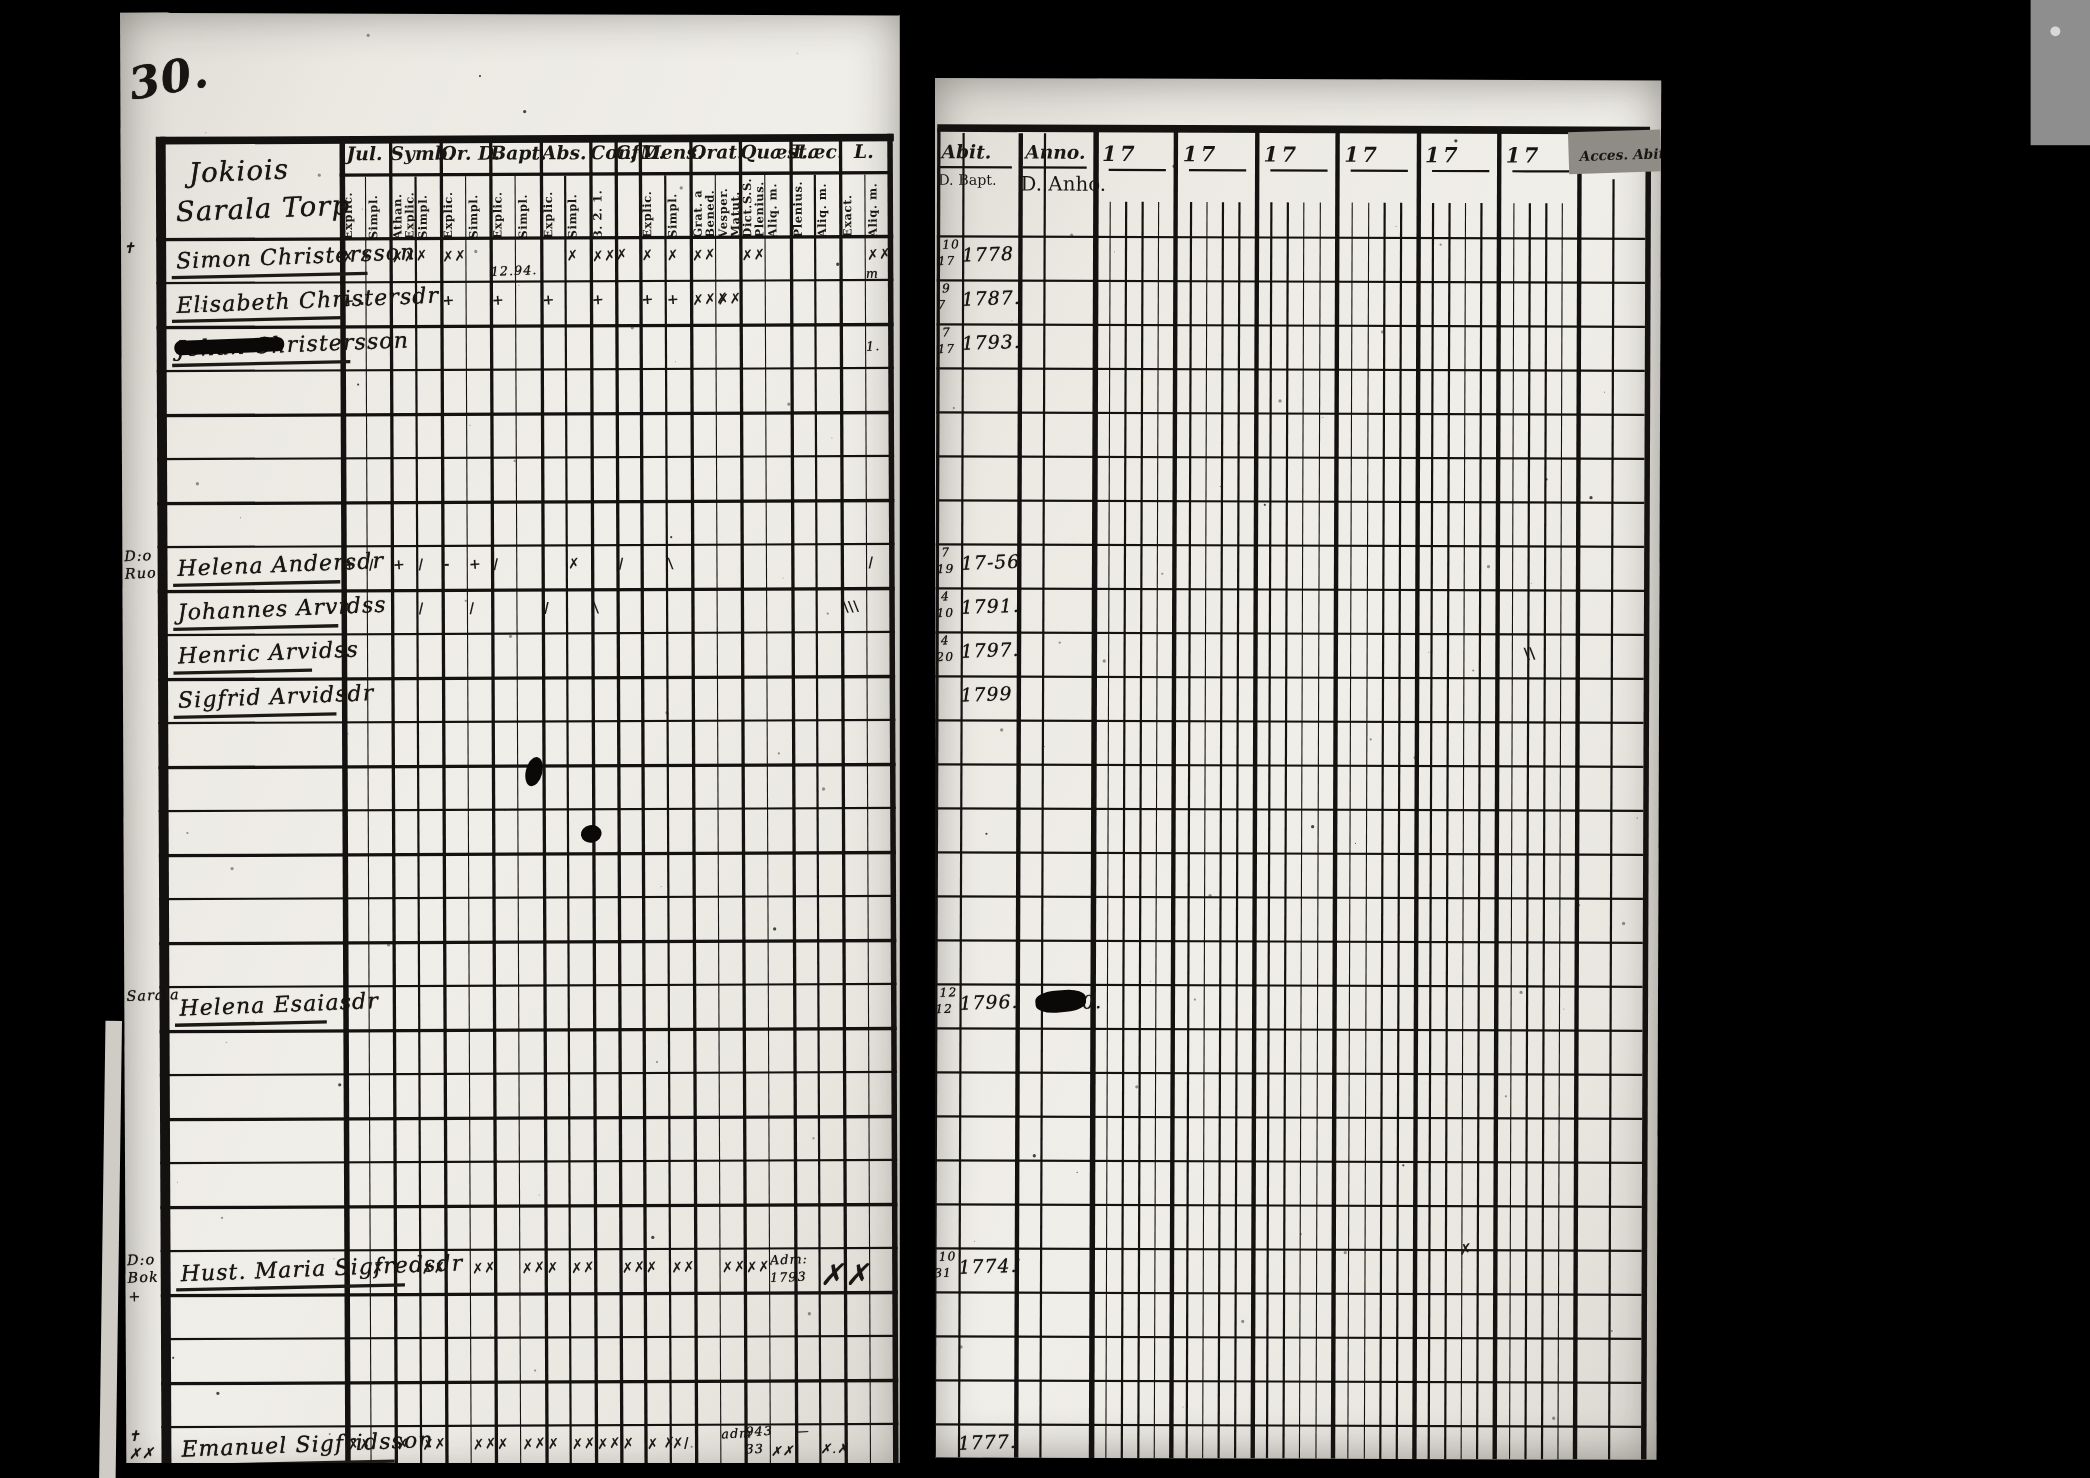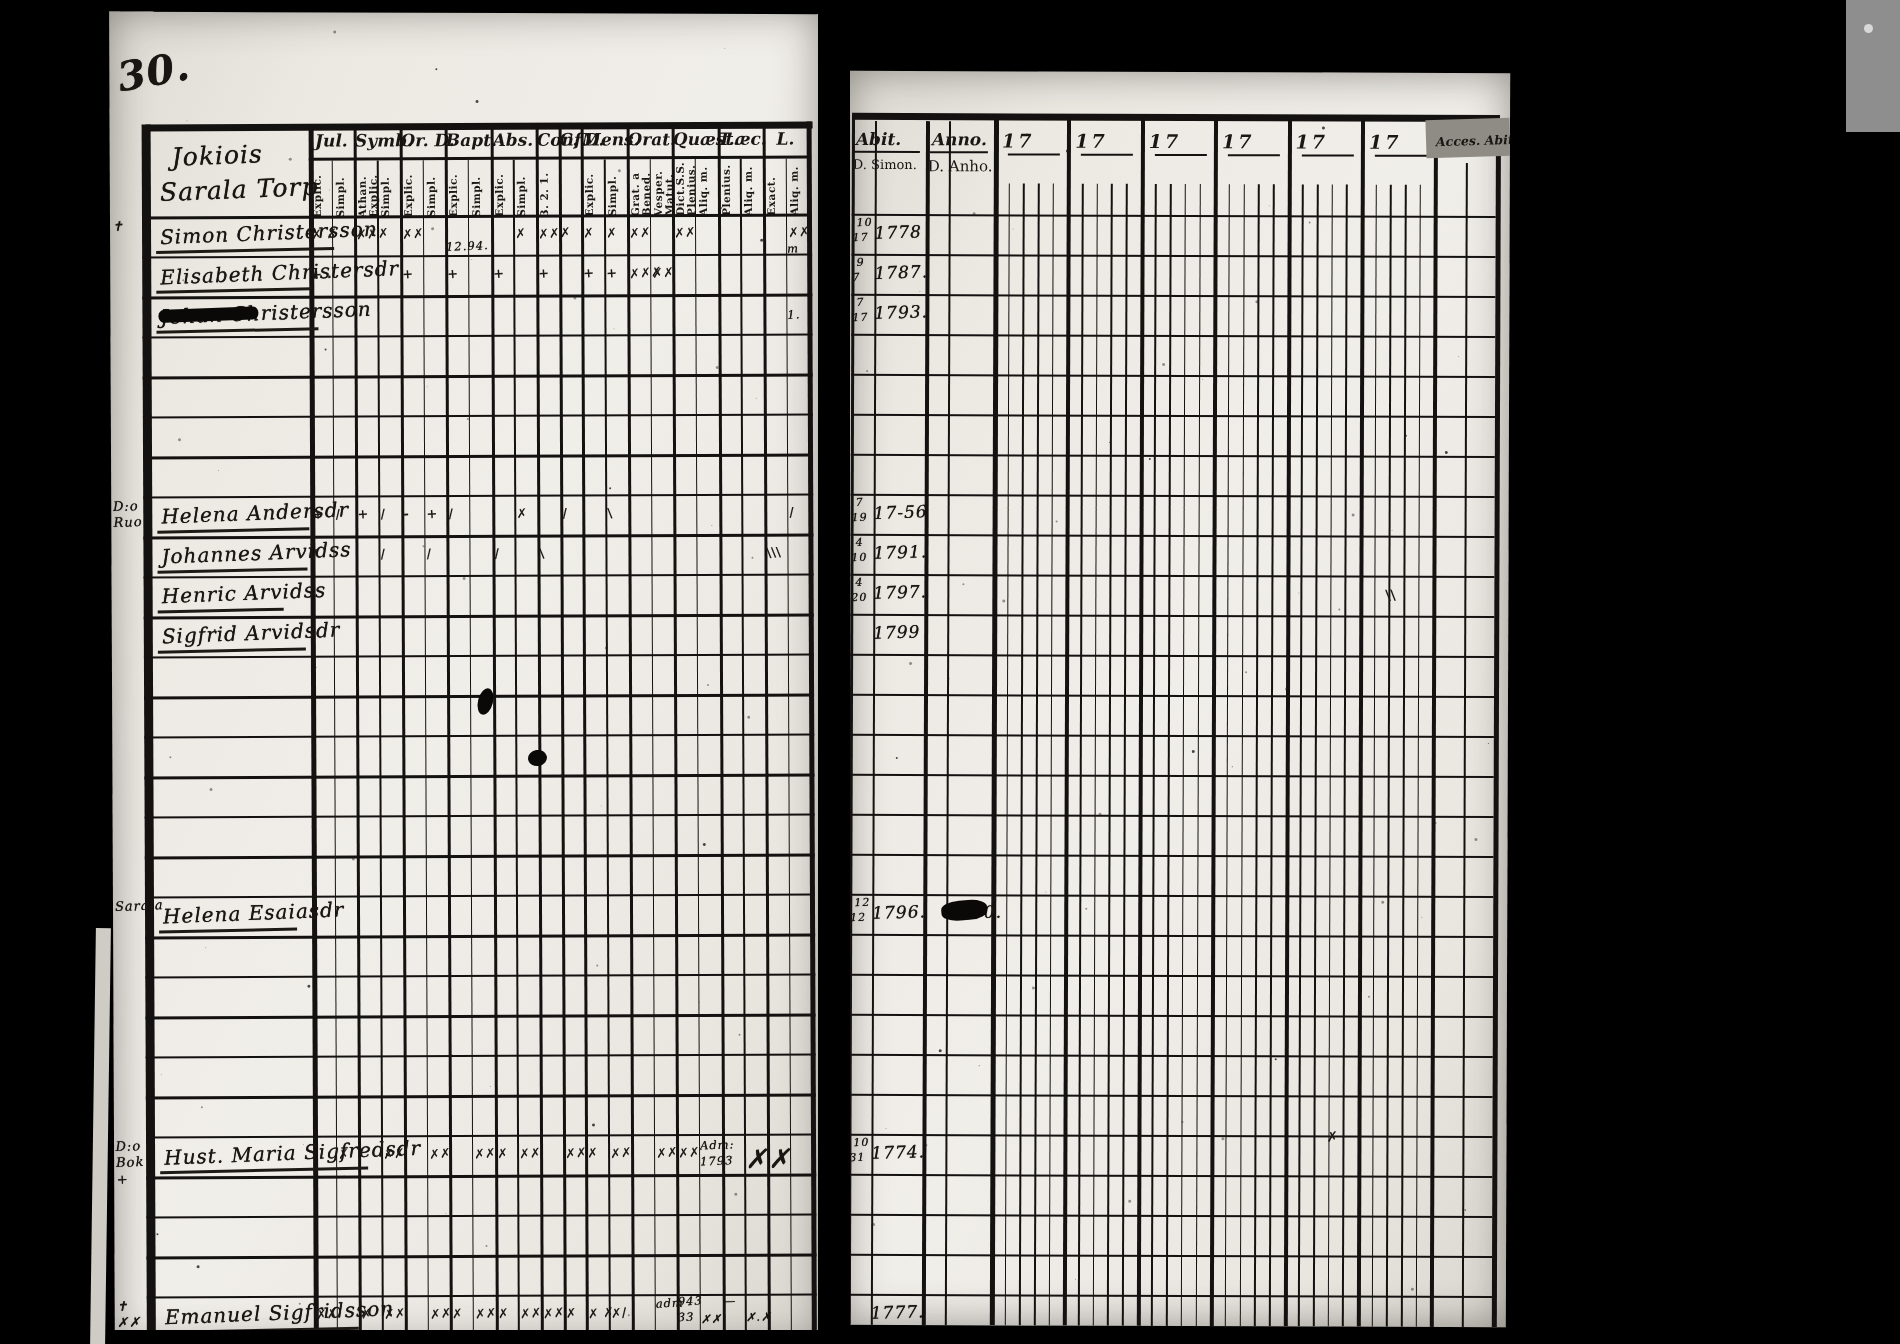--- a/index.html
+++ b/index.html
@@ -296,24 +296,24 @@
       <div class="ln" style="left: 146px; top: 46px; width: 5px; height: 1208px;"></div>
       <div class="ln" style="left: 219.4px; top: 46px; width: 4px; height: 1208px;"></div>
       <div class="ln" style="left: 292.8px; top: 46px; width: 4px; height: 1208px;"></div>
       <div class="ln" style="left: 366.2px; top: 46px; width: 4px; height: 1208px;"></div>
       <div class="ln" style="left: 439.6px; top: 46px; width: 4px; height: 1208px;"></div>
       <div class="ln" style="left: 513px; top: 46px; width: 4px; height: 1208px;"></div>
       <div class="ln" style="left: 586.4px; top: 46px; width: 4px; height: 1208px;"></div>
       <div class="ln" style="left: 648px; top: 46px; width: 5px; height: 1208px;"></div>
       <div class="print" style="left: 8px; top: 58px; font-size: 17px; font-weight: 700;">Abit.</div>
       <div class="ln" style="left: 6px; top: 80px; width: 66px; height: 2px;"></div>
-      <div class="print" style="left: 5px; top: 86px; font-size: 13px; font-style: normal;">D. Simon.</div>
+      <div class="print" style="left: 5px; top: 86px; font-size: 13px; font-style: normal;">D. Bapt.</div>
       <div class="print" style="left: 84px; top: 58px; font-size: 17px; font-weight: 700;">Anno.</div>
       <div class="ln" style="left: 82px; top: 80px; width: 58px; height: 2px;"></div>
-      <div class="print" style="left: 80px; top: 86px; font-size: 15px; font-style: normal;">D. Anho.</div>
+      <div class="print" style="left: 80px; top: 86px; font-size: 18px; font-style: normal;">D. Anho.</div>
       <div class="print" style="left: 154px; top: 58px; font-size: 19px; font-weight: 700; letter-spacing: 3px;">17</div>
       <div class="ln" style="left: 160px; top: 82px; width: 52px; height: 2px;"></div>
       <div class="ln" style="left: 160.68px; top: 112px; width: 1.6px; height: 1142px;"></div>
       <div class="ln" style="left: 175.36px; top: 112px; width: 1.6px; height: 1142px;"></div>
       <div class="ln" style="left: 190.04px; top: 112px; width: 1.6px; height: 1142px;"></div>
       <div class="ln" style="left: 204.72px; top: 112px; width: 1.6px; height: 1142px;"></div>
       <div class="print" style="left: 227.4px; top: 58px; font-size: 19px; font-weight: 700; letter-spacing: 3px;">17</div>
       <div class="ln" style="left: 233.4px; top: 82px; width: 52px; height: 2px;"></div>
       <div class="ln" style="left: 234.08px; top: 112px; width: 1.6px; height: 1142px;"></div>
       <div class="ln" style="left: 248.76px; top: 112px; width: 1.6px; height: 1142px;"></div>

